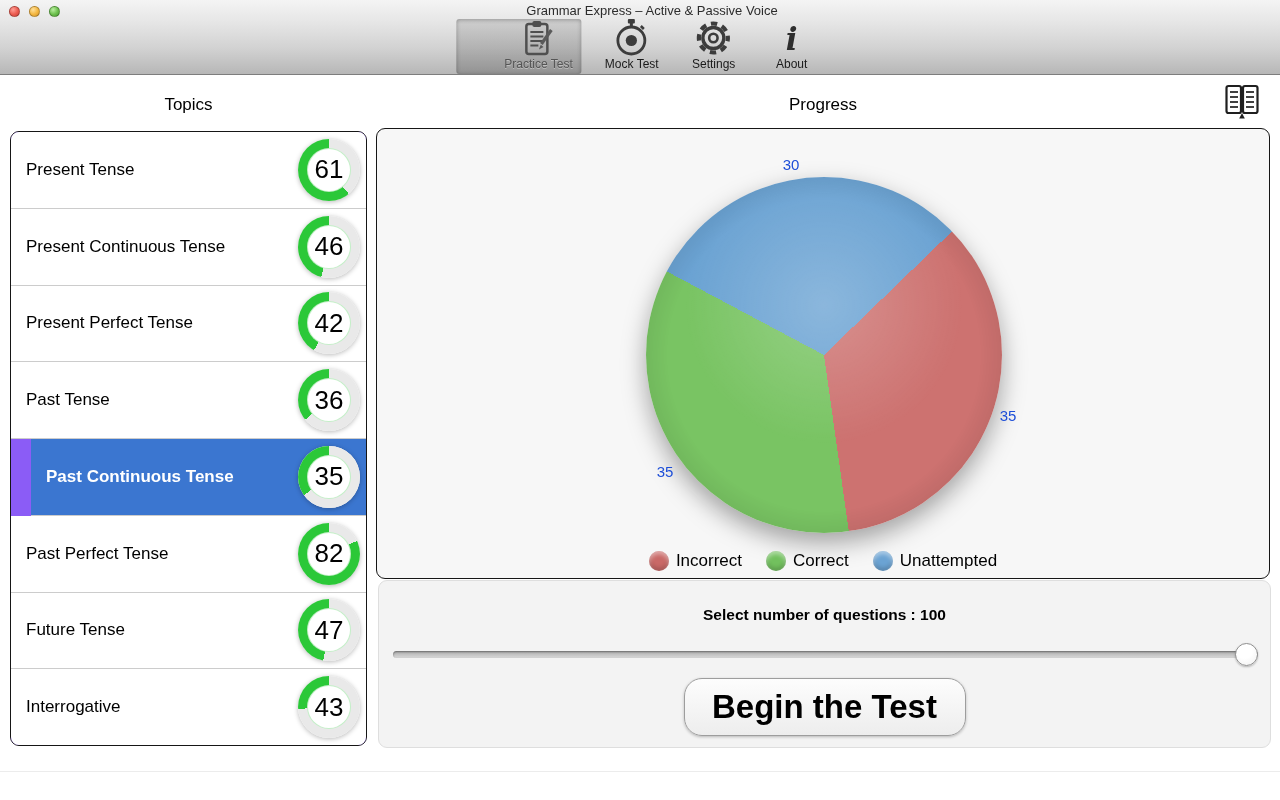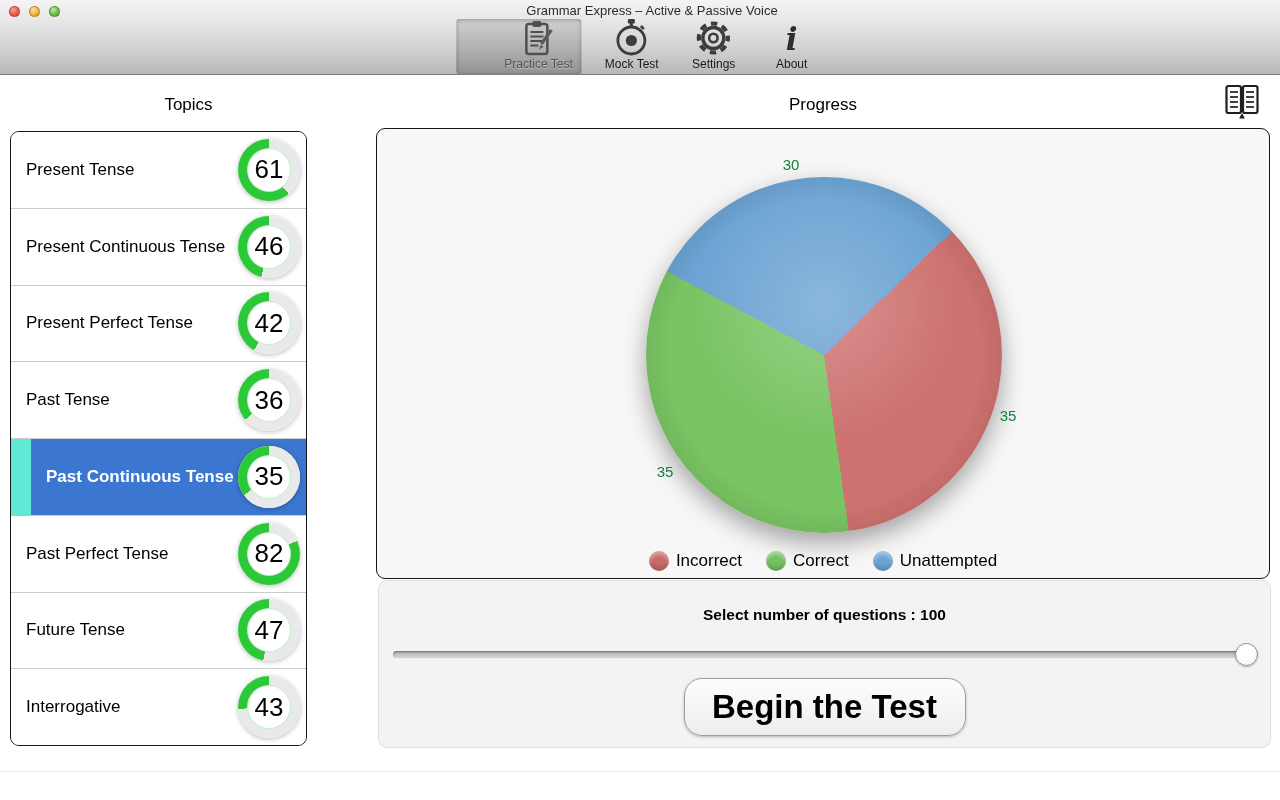--- a/index.html
+++ b/index.html
@@ -50,22 +50,22 @@
   
   .heading { position:absolute; top:95px; font-size:17px; color:#000; text-align:center; }
   .heading.topics { left:10px; width:357px; }
   .heading.progress { left:376px; width:894px; }
 
   .book-btn { position:absolute; top:82px; right:17px; width:42px; height:40px;
     display:flex; align-items:center; justify-content:center; cursor:pointer; background:none; border:none; }
 
   
   .topics-list {
-    position:absolute; left:10px; top:131px; width:297px; height:615px;
-    background:#5eead4; border:1.5px solid #161616; border-radius:9px;
+    position:absolute; left:10px; top:131px; width:357px; height:615px;
+    background:#8b5cf6; border:1.5px solid #161616; border-radius:9px;
     display:flex; flex-direction:column; overflow:hidden;
   }
   .topic-row {
     flex:1; display:flex; align-items:center; justify-content:space-between;
     padding:0 6px 0 15px; border-bottom:1px solid #cccccc; background:#fff; cursor:default;
   }
   .topic-row:last-child { border-bottom:none;justify-content:space-between; }
   .topic-label { font-size:17px; font-weight:500; color:#000; }
   .topic-row.selected { background:#3b76d0;margin-left:20px; }
   .topic-row.selected .topic-label { color:#fff; font-weight:700; }
@@ -86,21 +86,21 @@
     background:#f7f7f7; border:1.5px solid #161616; border-radius:9px;
   }
   .pie { position:absolute; left:269px; top:48px; width:356px; height:356px; border-radius:50%;
     box-shadow:0 10px 24px rgba(0,0,0,0.35); }
   .pie-fill { position:absolute; inset:0; border-radius:50%; }
   .pie-gloss { position:absolute; inset:0; border-radius:50%;
     background:
       radial-gradient(circle at 50% 36%, rgba(255,255,255,0.22) 0%, rgba(255,255,255,0) 48%),
       radial-gradient(circle at 50% 50%, rgba(0,0,0,0) 62%, rgba(0,0,0,0.16) 86%, rgba(0,0,0,0.38) 100%);
   }
-  .pie-label { position:absolute; transform:translate(-50%,-50%); font-size:15px; color:#15803d; }
+  .pie-label { position:absolute; transform:translate(-50%,-50%); font-size:15px; color:#1d4ed8; }
   .pie-label.top   { left:414px; top:35px; }
   .pie-label.right { left:631px; top:286px; }
   .pie-label.left  { left:288px; top:342px; }
 
   .legend { position:absolute; left:0; right:0; bottom:7px;
     display:flex; justify-content:center; align-items:center; gap:24px; }
   .legend-item { display:flex; align-items:center; gap:7px; }
   .legend-dot { width:20px; height:20px; border-radius:50%;
     box-shadow:inset 0 3px 4px rgba(255,255,255,0.45), inset 0 -3px 4px rgba(0,0,0,0.18); }
   .legend-label { font-size:17px; font-weight:500; color:#000; }

